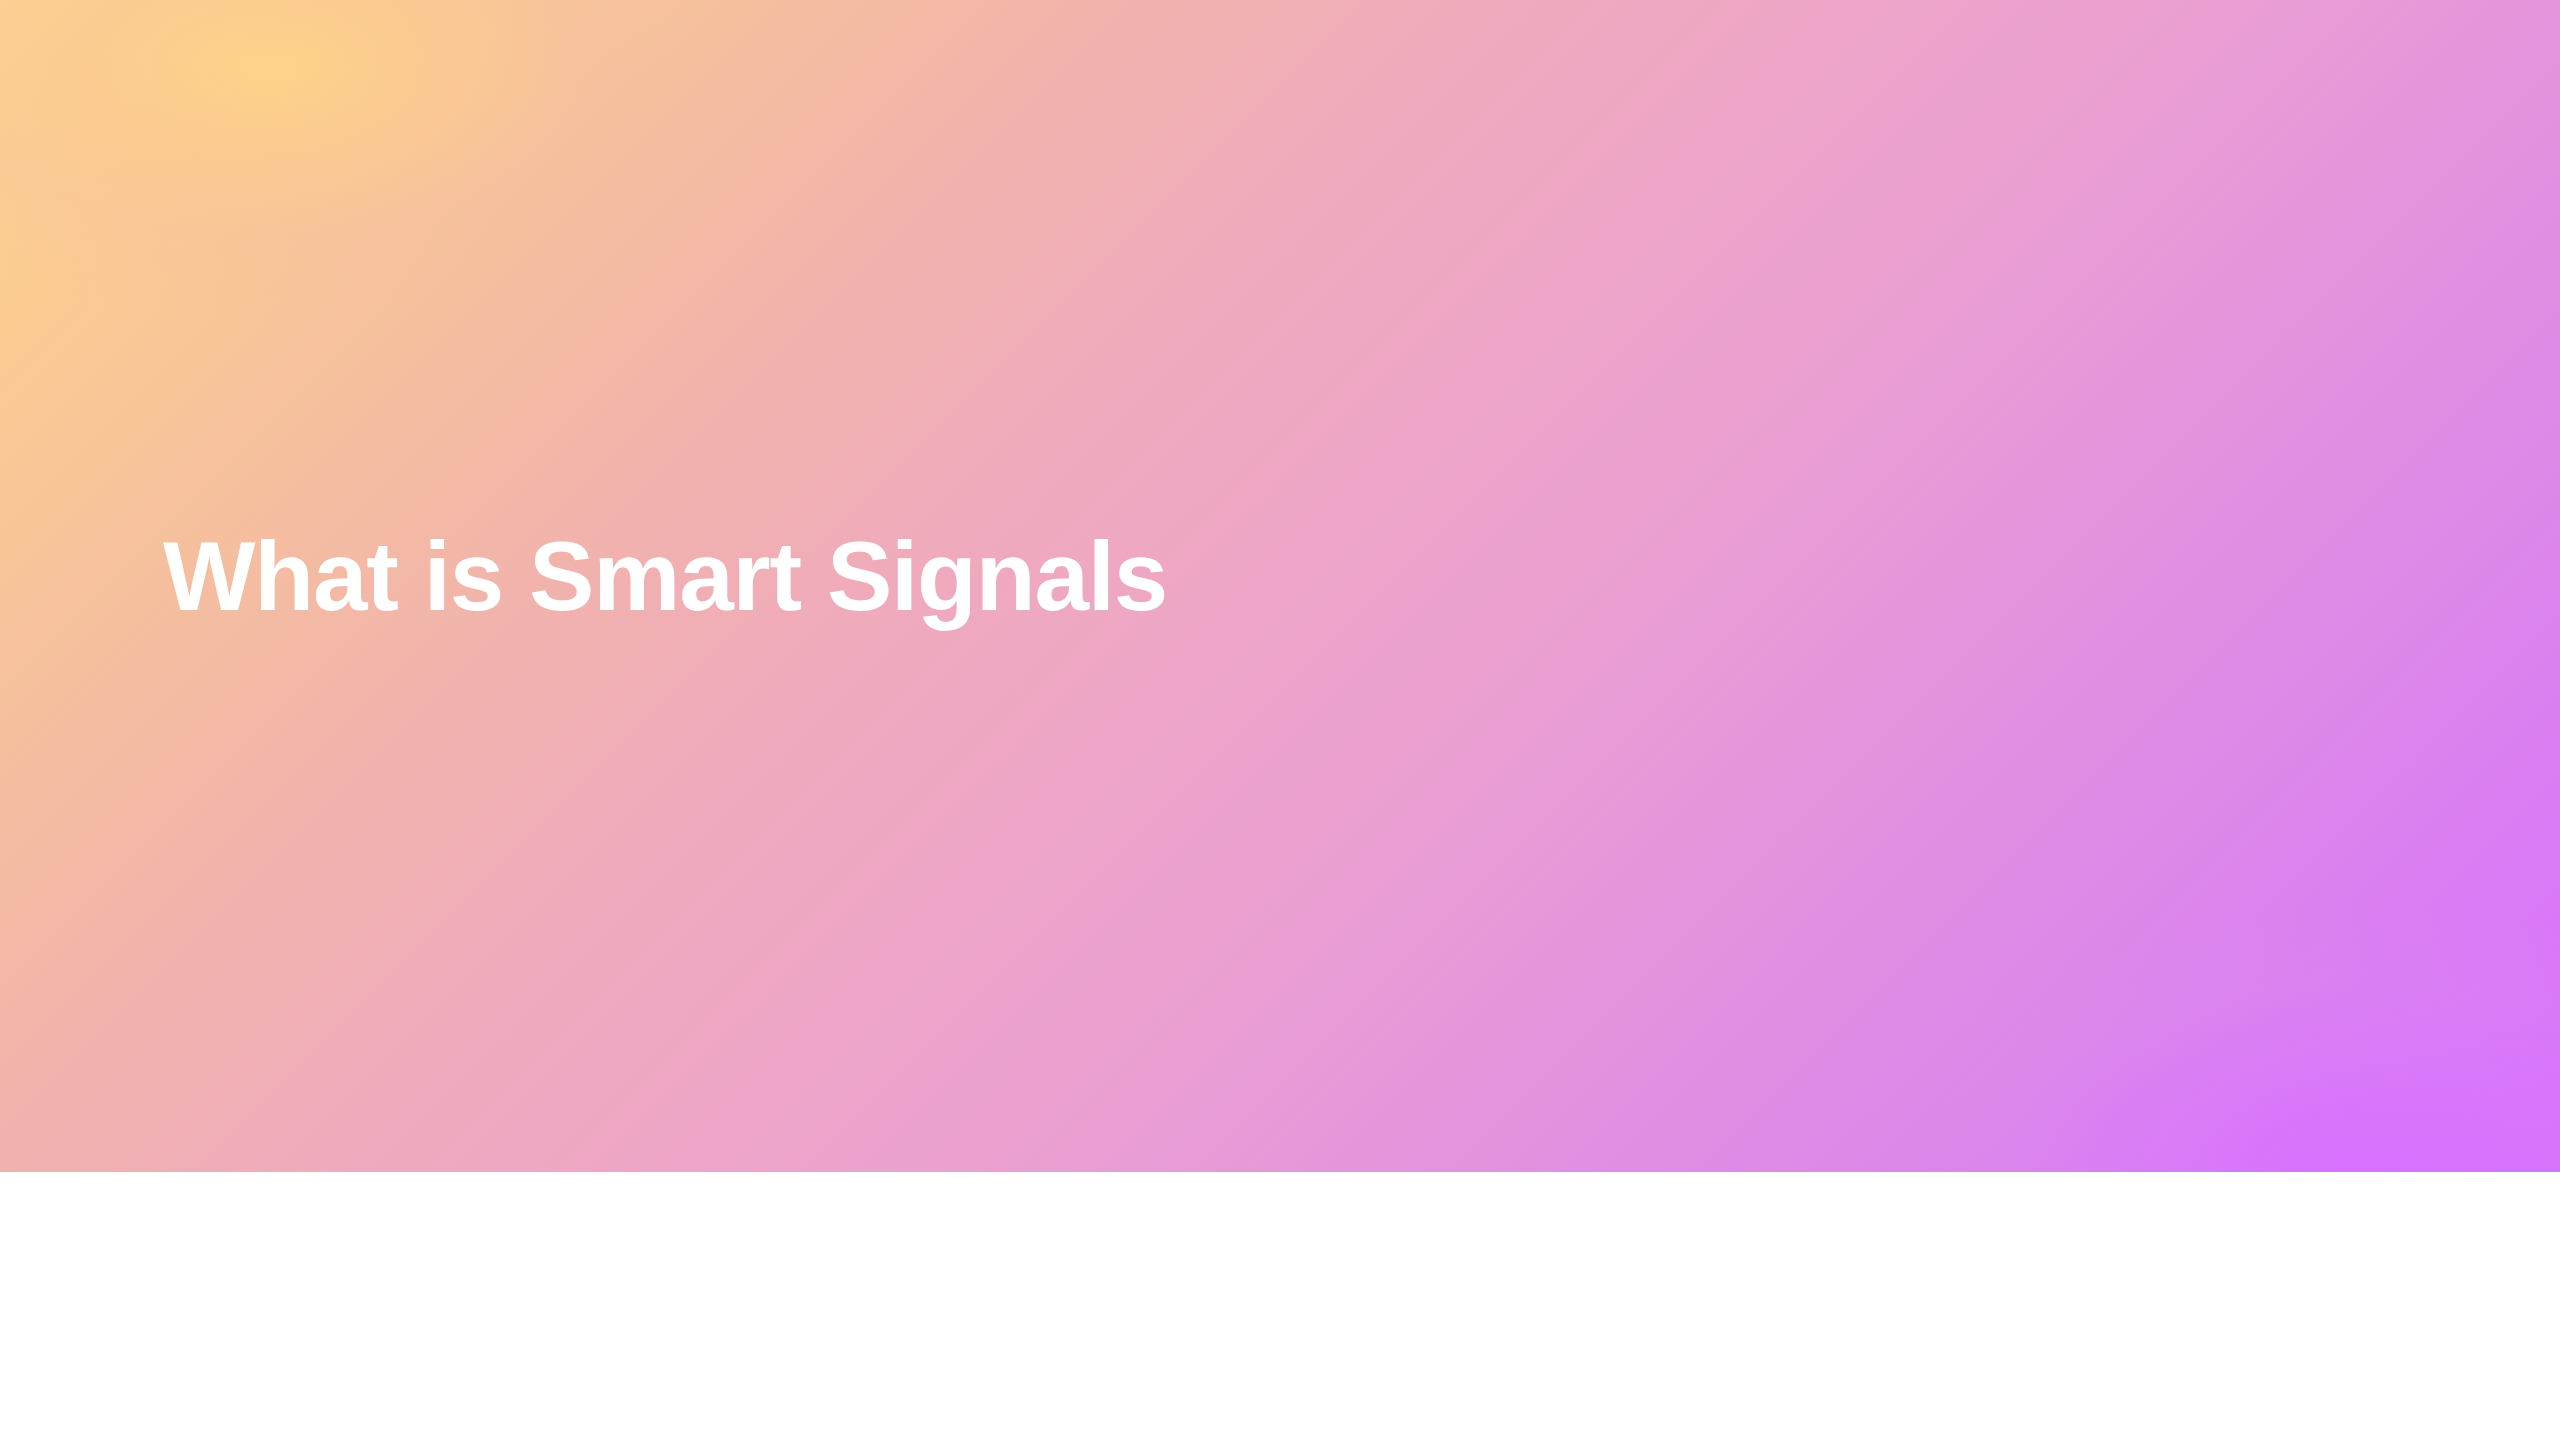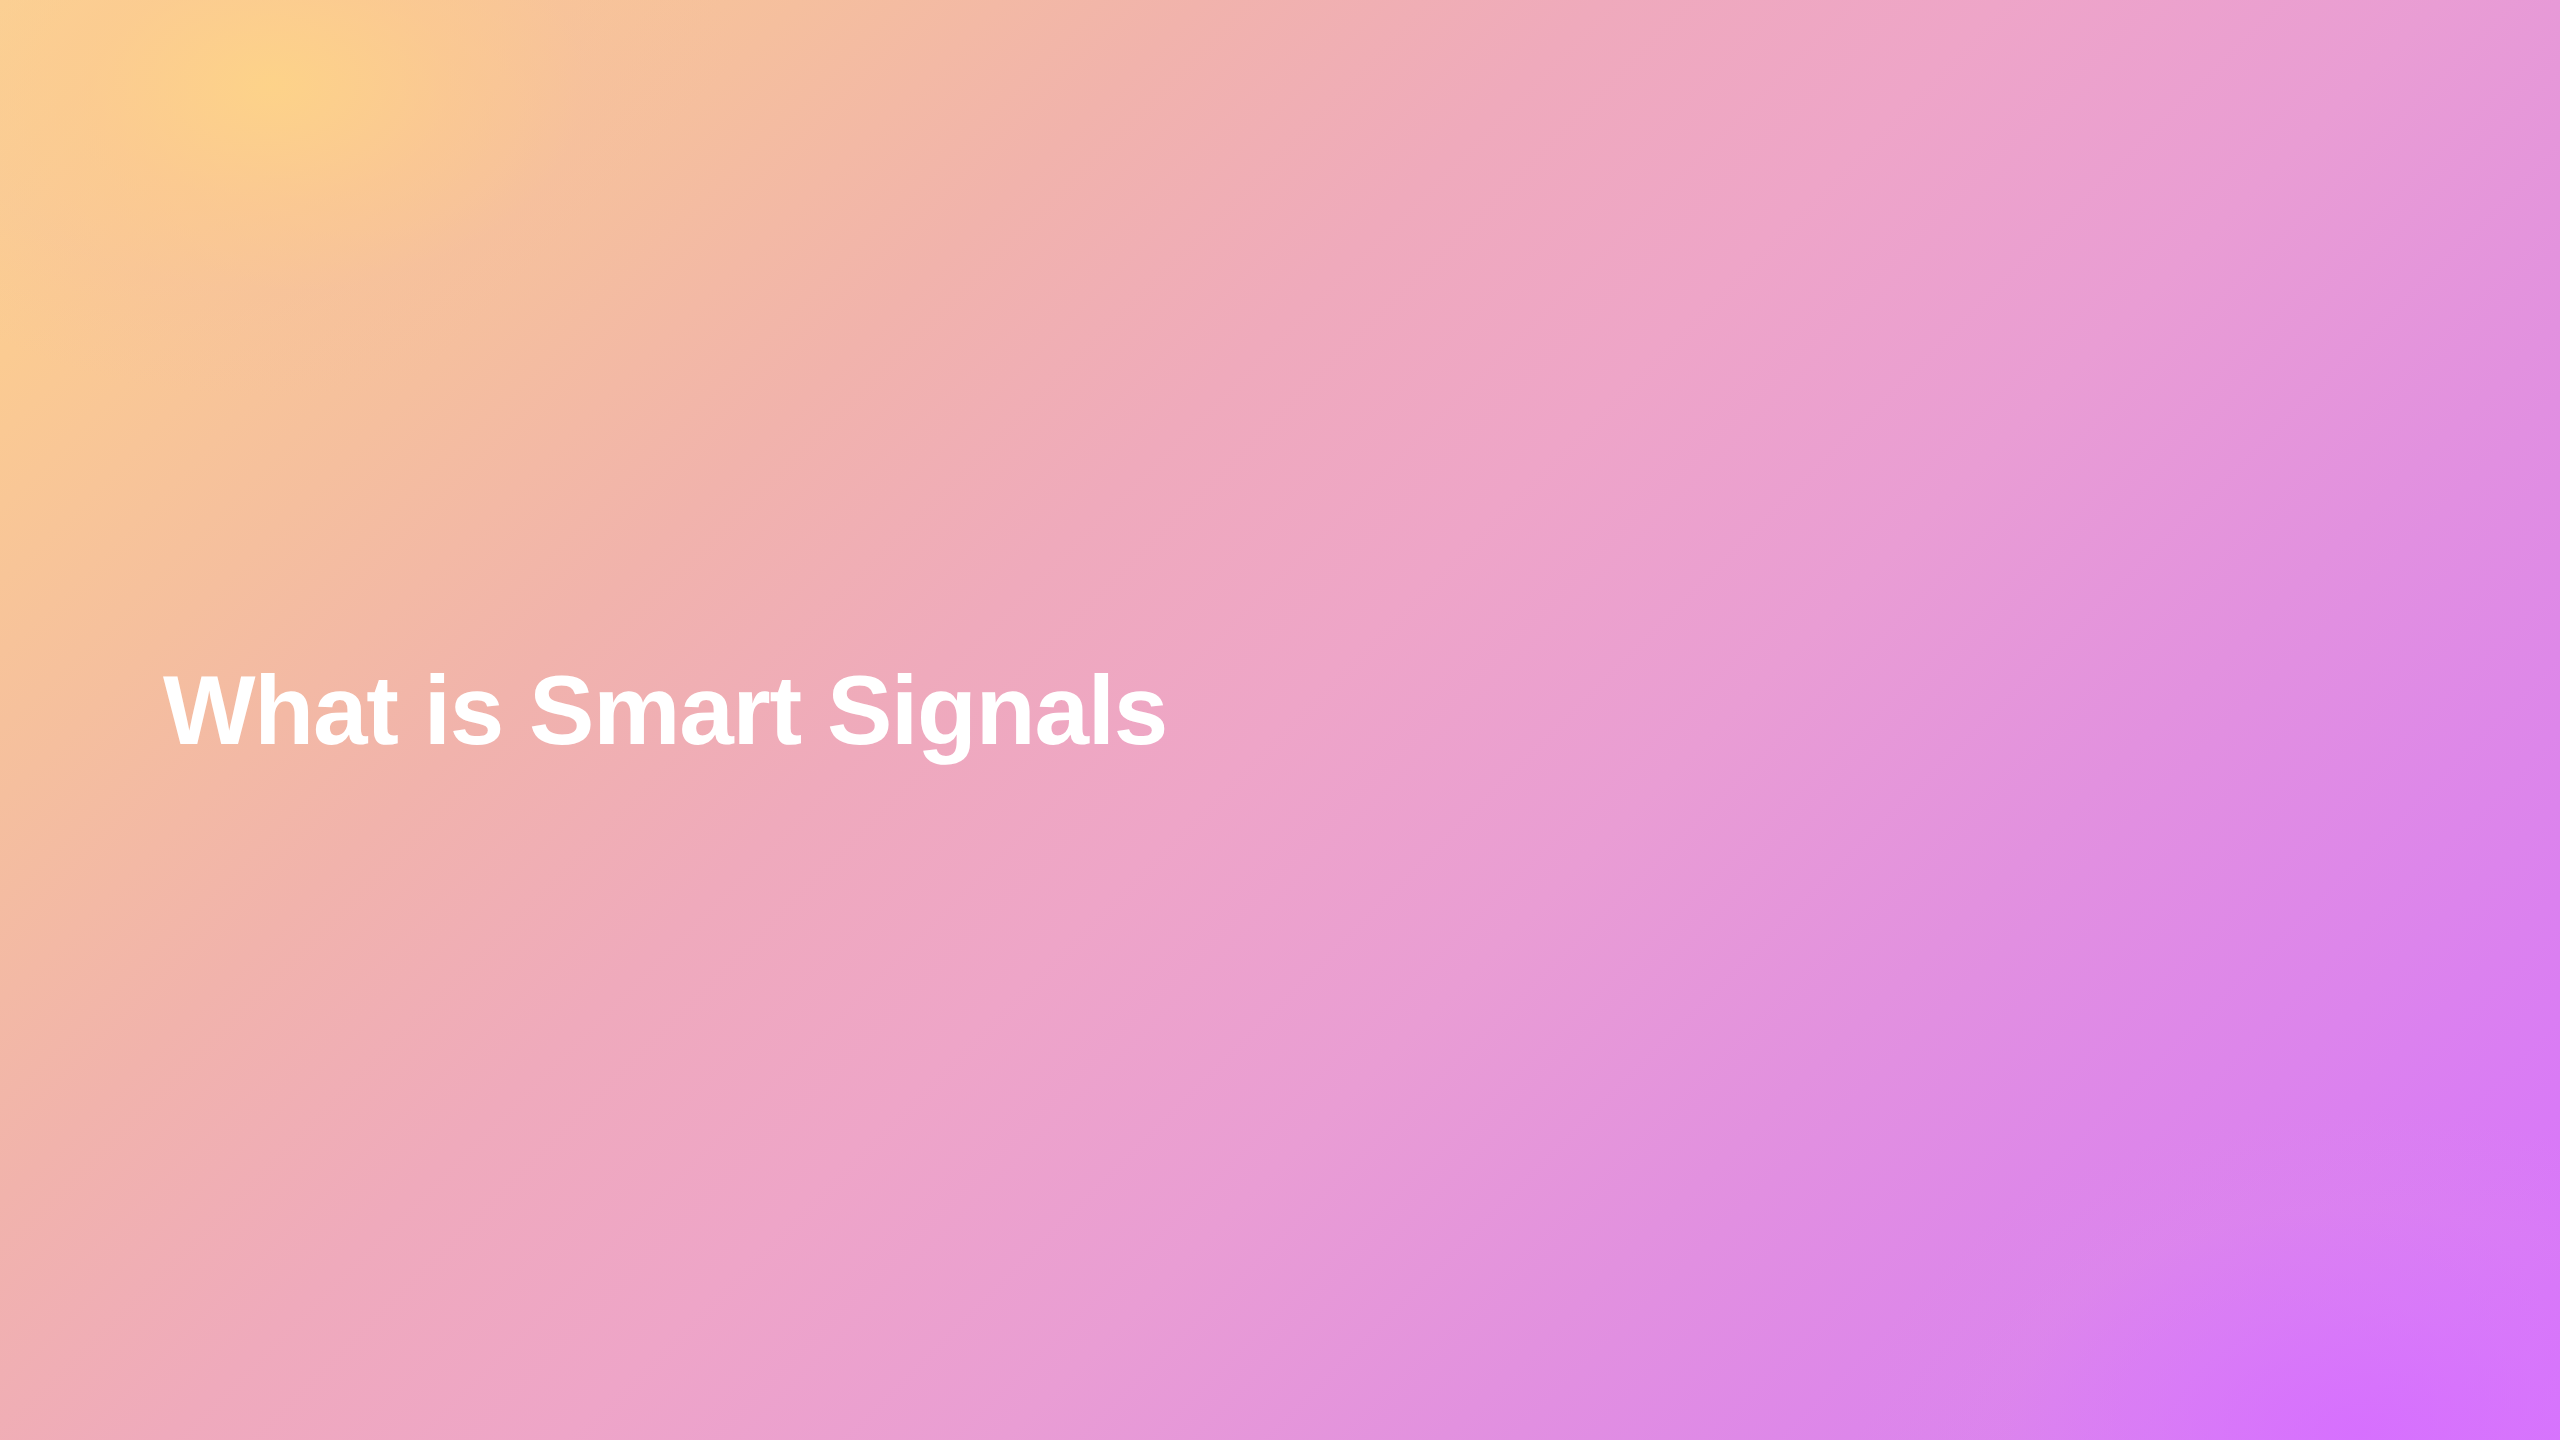--- a/index.html
+++ b/index.html
@@ -12,21 +12,21 @@
   }
 
   body {
     font-family: "Liberation Sans", "DejaVu Sans", sans-serif;
     -webkit-font-smoothing: antialiased;
   }
 
   .slide {
     position: relative;
     width: 2560px;
-    height: 1440px;
+    height: 1172px;
     overflow: hidden;
     box-sizing: border-box;
   }
 
   
   .slide-background {
     position: absolute;
     inset: 0;
     background:
       linear-gradient(135deg,

